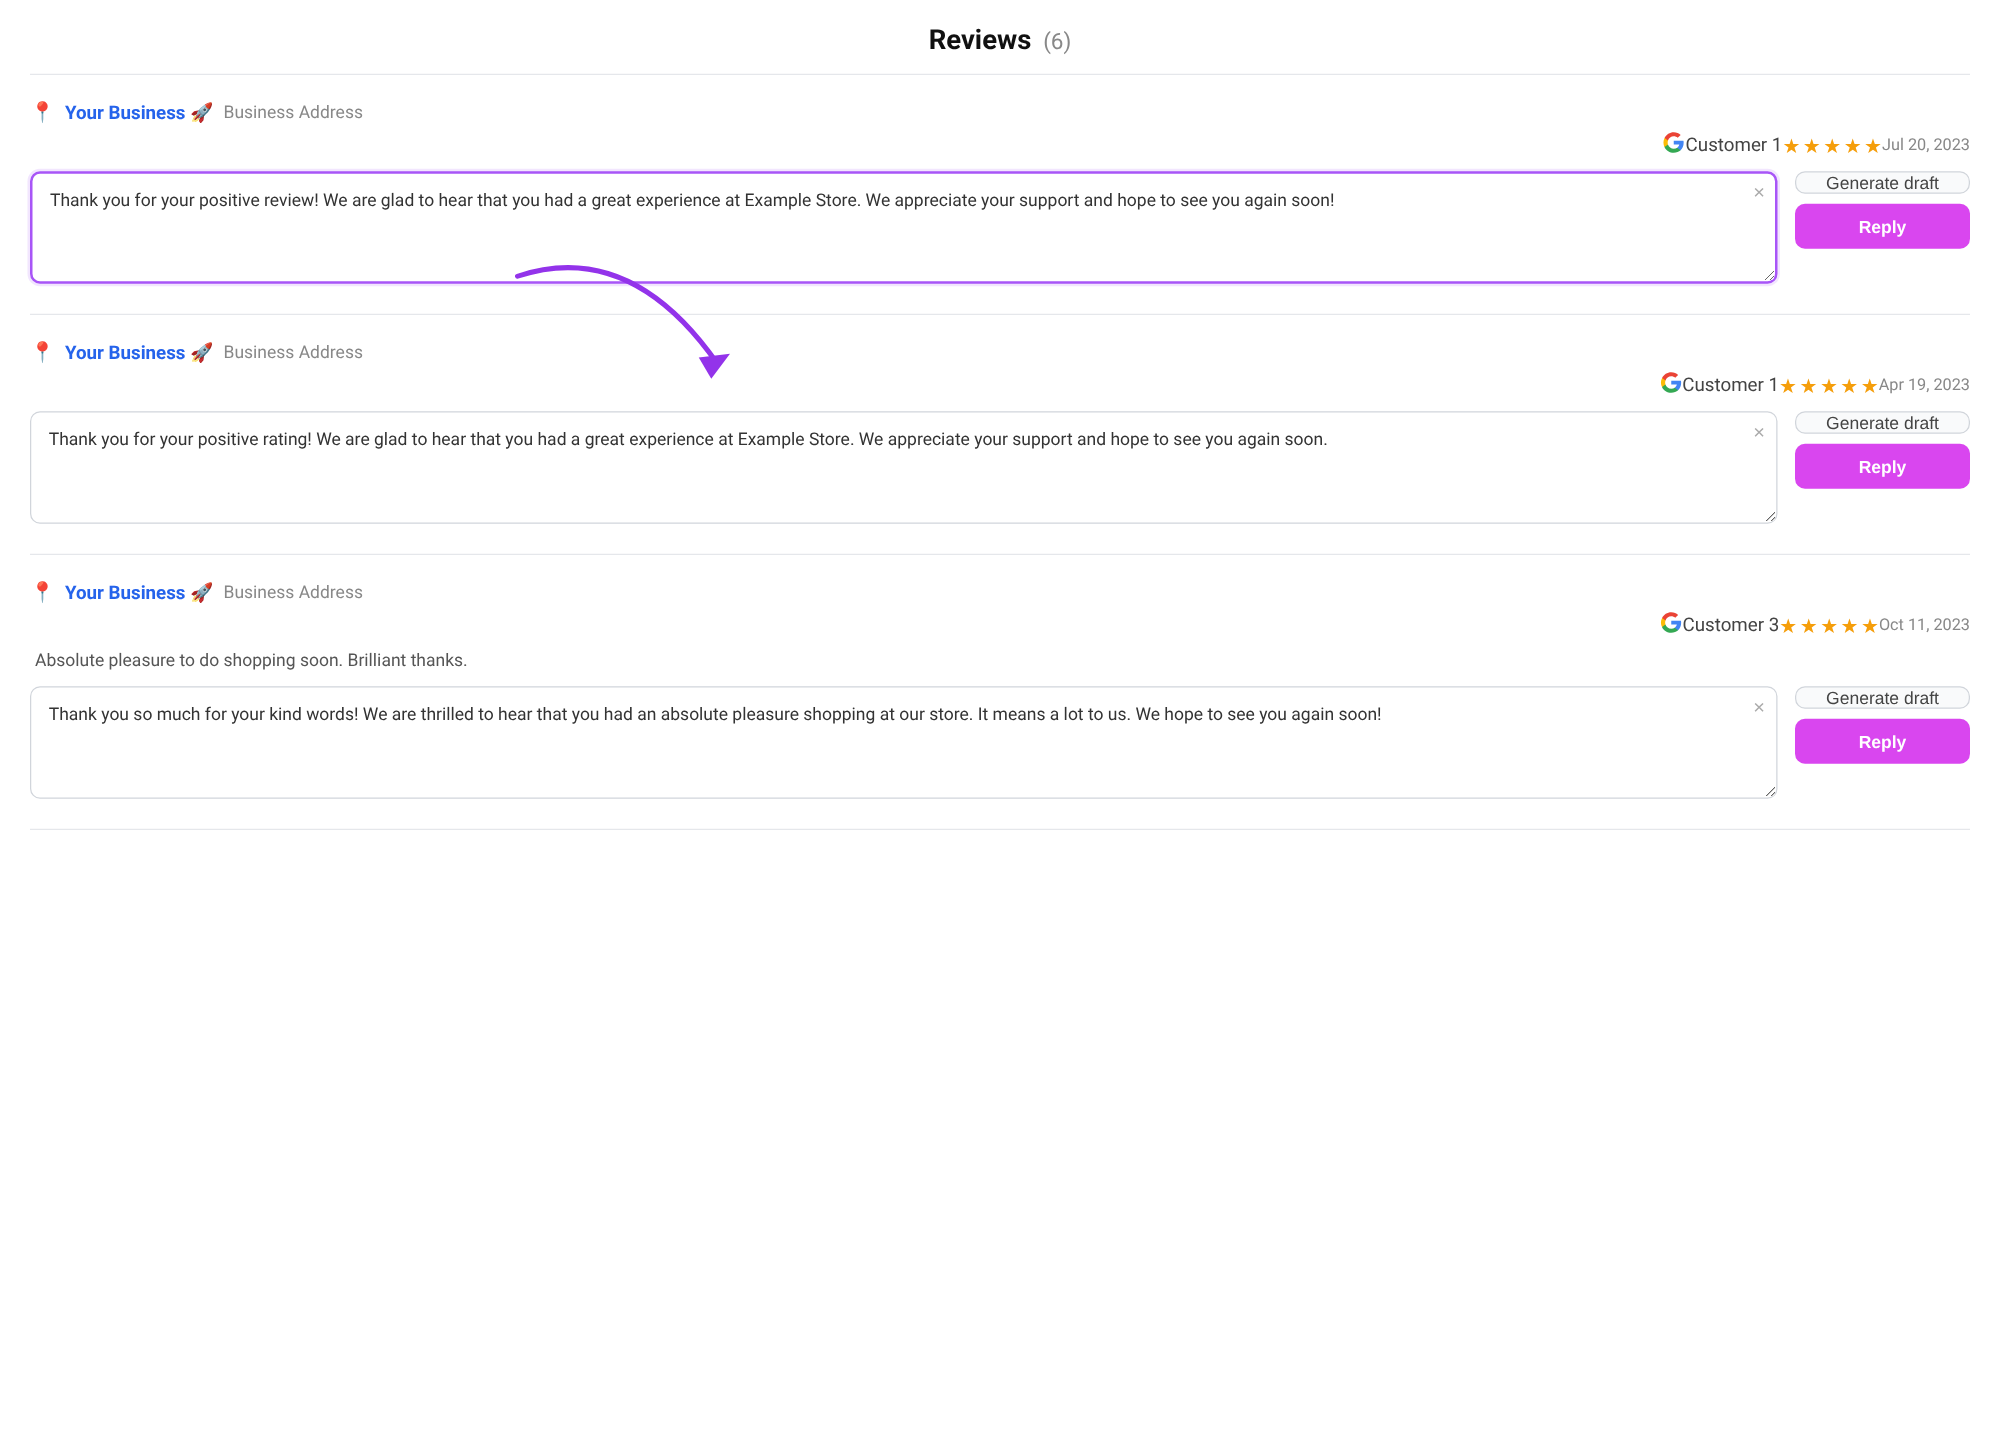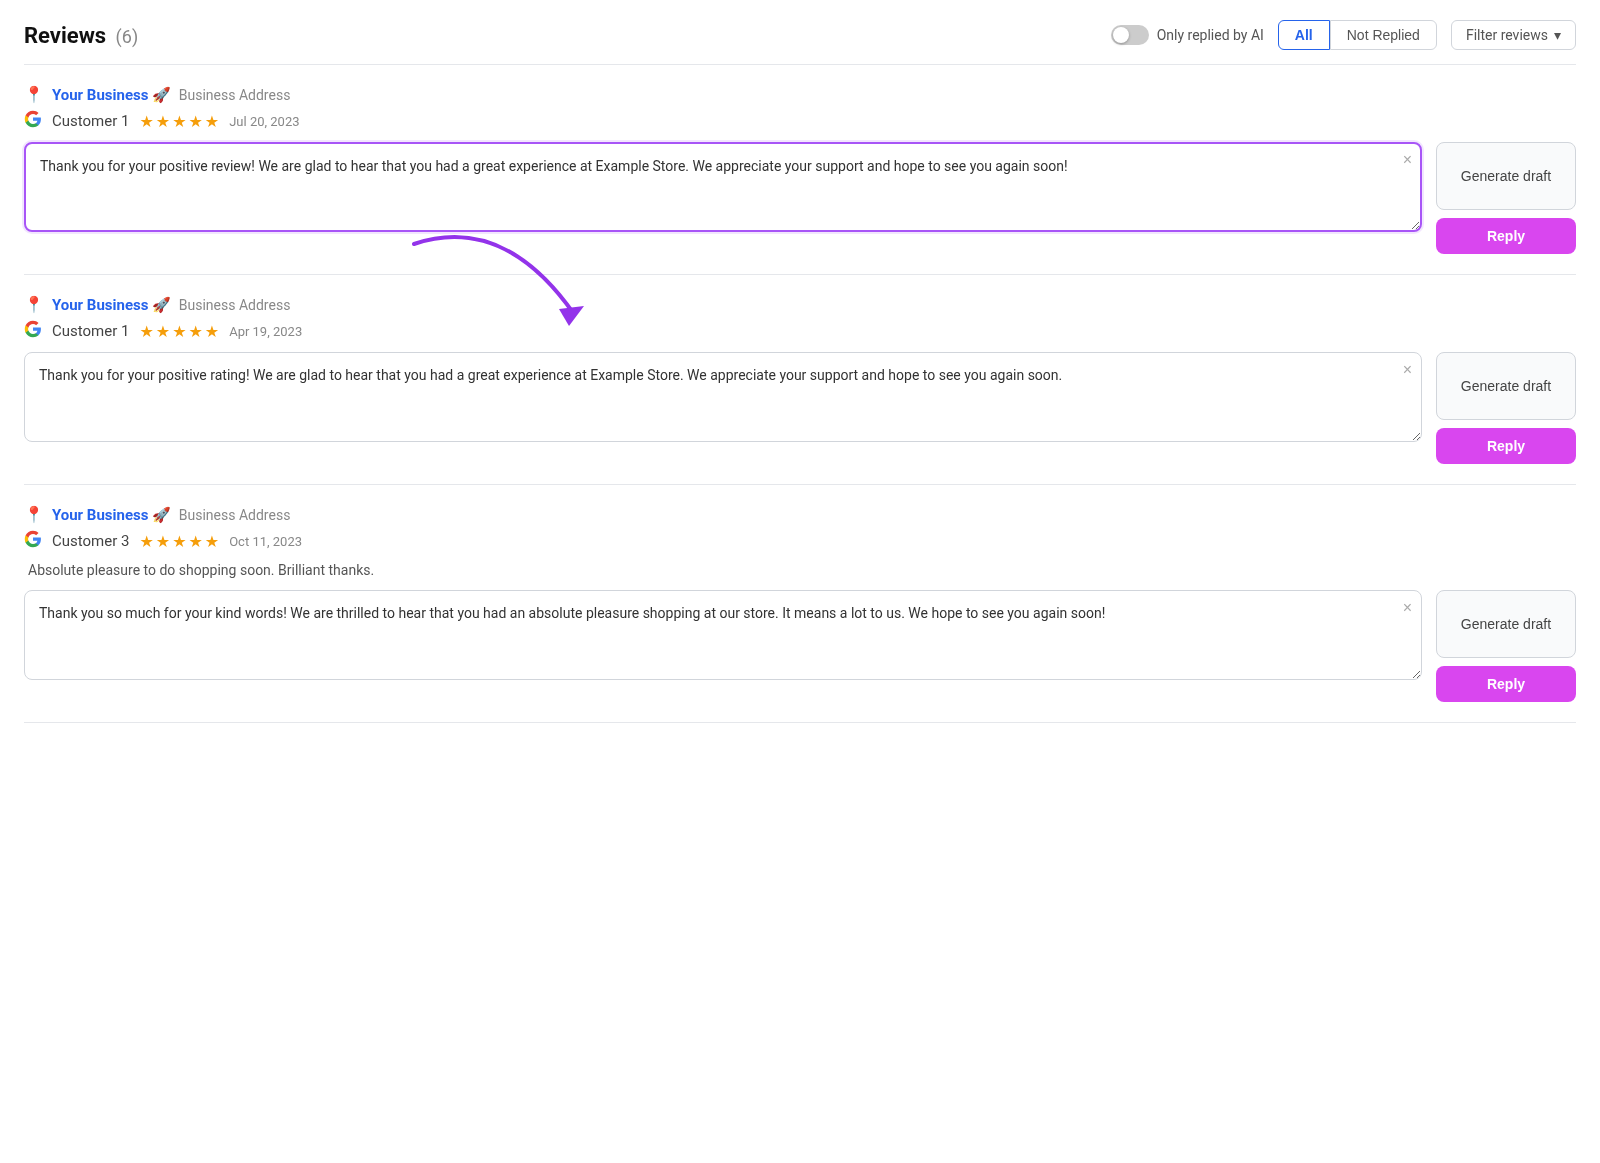--- a/index.html
+++ b/index.html
@@ -12,20 +12,21 @@
     }
 
     
     .header {
       display: flex;
       align-items: center;
       justify-content: space-between;
       padding-bottom: 14px;
       border-bottom: 1px solid #e5e7eb;
       margin-bottom: 20px;
+      flex-direction: column;
     }
     .header-title {
       font-size: 22px;
       font-weight: 700;
       color: #111;
     }
     .header-right {
       display: flex;
       align-items: center;
       gap: 14px;
@@ -115,22 +116,22 @@
       font-size: 15px;
       text-align: right;
     }
     .business-address {
       color: #888;
       font-size: 14px;
     }
     .customer-row {
       display: flex;
       align-items: center;
-      gap: 10px;
       margin-bottom: 10px;
+      justify-content: flex-end;
     }
     .customer-name {
       font-size: 15px;
       color: #444;
     }
     .stars {
       display: flex;
       gap: 2px;
     }
     .star {
@@ -186,21 +187,21 @@
       cursor: pointer;
       line-height: 1;
     }
     .reply-actions {
       display: flex;
       flex-direction: column;
       gap: 8px;
       min-width: 140px;
     }
     .generate-draft-btn {
-      padding: 25px 18px;
+      padding: 0 18px;
       border: 1px solid #d1d5db;
       border-radius: 8px;
       background: #f9fafb;
       font-size: 14px;
       color: #444;
       cursor: pointer;
       font-weight: 500;
       text-align: center;
     }
     .reply-btn {
@@ -215,36 +216,20 @@
       text-align: center;
     }
   </style>
 </head>
 <body>
 
 <div class="header">
   <div class="header-title">
     <span>Reviews</span>
     <span style="color:#888;font-weight:400;font-size:18px;margin-left:4px;">(6)</span>
-  </div>
-  <div class="header-right">
-    <div class="toggle-label">
-      <div class="toggle-track">
-        <div class="toggle-thumb"></div>
-      </div>
-      <span>Only replied by AI</span>
-    </div>
-    <div class="filter-group">
-      <button class="filter-btn active">All</button>
-      <button class="filter-btn">Not Replied</button>
-    </div>
-    <div class="filter-dropdown">
-      <span>Filter reviews</span>
-      <span>▾</span>
-    </div>
   </div>
 </div>
 
 <div id="reviews-container">
     <div class="review-card" style="position: relative;">
     <div class="business-row">
       <span class="location-icon">📍</span>
       <span class="business-name">Your Business 🚀</span>
       <span class="business-address">Business Address</span>
     </div>

